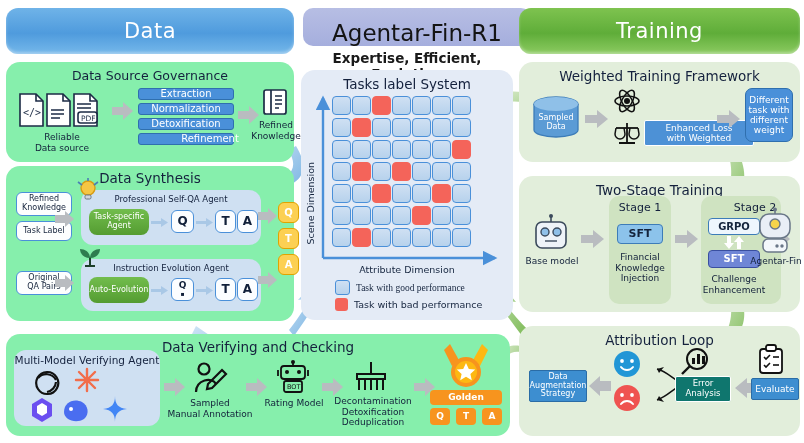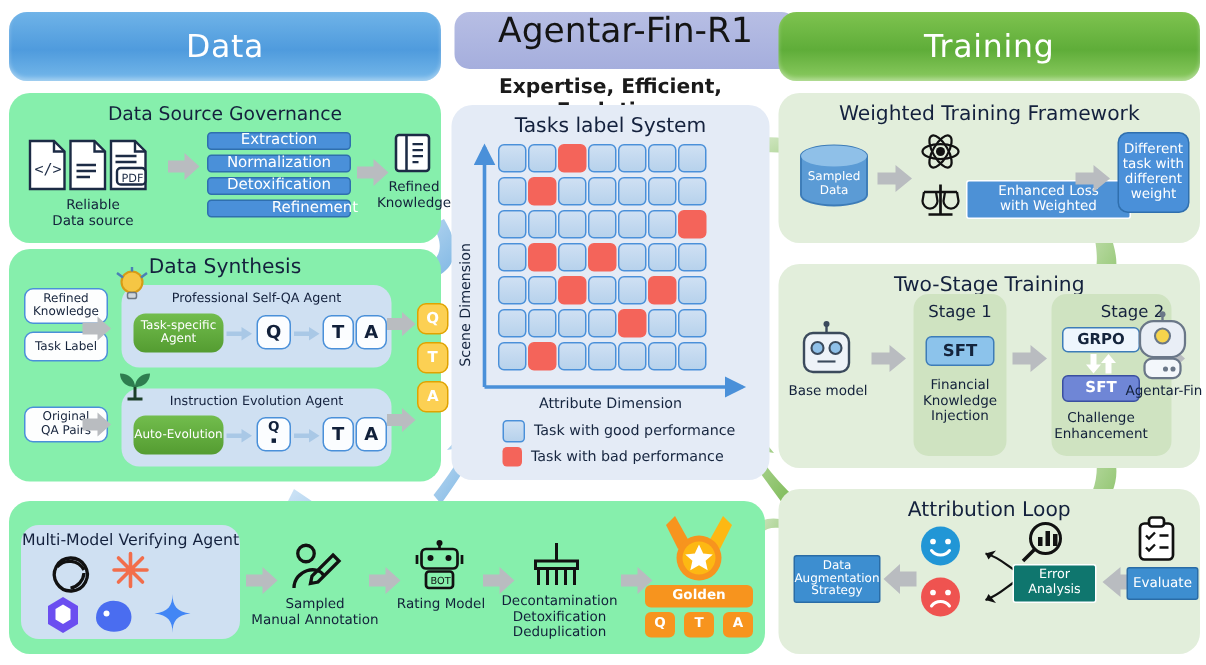--- a/index.html
+++ b/index.html
@@ -9,21 +9,21 @@
   
   .banner{position:absolute;border-radius:12px;display:flex;align-items:center;justify-content:center;
           color:#ffffff;font-size:21px;letter-spacing:.5px;}
   .banner.data{left:6px;top:8px;width:288px;height:46px;
     background:linear-gradient(180deg,#6fb3e8 0%,#4f9bdd 55%,#75b8ea 100%);
     box-shadow:inset 0 -2px 3px rgba(255,255,255,.35);}
   .banner.train{left:519px;top:8px;width:281px;height:46px;
     background:linear-gradient(180deg,#7ec34f 0%,#5fad39 55%,#8ccb61 100%);
     box-shadow:inset 0 -2px 3px rgba(255,255,255,.35);}
   .center-title{position:absolute;left:303px;top:8px;width:228px;height:38px;border-radius:10px;
-    background:linear-gradient(180deg,#b7bee4 0%,#a5aedd 100%);display:flex;align-items:flex-start;
+    background:linear-gradient(180deg,#b7bee4 0%,#a5aedd 100%);display:flex;align-items:flex-end;
     justify-content:center;color:#141414;font-size:23px;}
   .center-sub{position:absolute;left:297px;top:50px;width:220px;text-align:center;
     font-size:13.5px;font-weight:bold;color:#1a1a1a;}
 
   
   .panel{position:absolute;border-radius:14px;}
   .p-blue{background:#86efac;}
   .p-green{background:#e2eedb;}
   .p-blue-in{background:#cfe0f2;border-radius:12px;}
   .p-green-in{background:#cfe3c1;border-radius:10px;}
@@ -266,20 +266,21 @@
       </div>
     <div class="chip chip-gold" style="left:272px;top:62px;width:21px;height:21px;">
         <span>T</span>
       </div>
     <div class="chip chip-gold" style="left:272px;top:88px;width:21px;height:21px;">
         <span>A</span>
       </div>
   </div>
 
   <div class="panel p-blue" style="left:6px;top:334px;width:504px;height:102px;">
+    <div class="ptitle lg" style="top:5px;">Data Verifying and Checking</div>
 
     <div class="p-blue-in" style="position:absolute;left:8px;top:16px;width:146px;height:76px;">
       <div class="ptitle" style="top:4px;font-size:10.5px;">Multi-Model Verifying Agent</div>
 
       <svg style="position:absolute;left:14px;top:18px;" width="118" height="56">
         <g transform="translate(6,2)">
           <path d="M13 2 a11 11 0 1 1 -9 17 a11 11 0 0 1 9 -17 z" fill="none" stroke="#111" stroke-width="2.2"></path>
           <path d="M4 8 a11 11 0 0 1 18 2" fill="none" stroke="#111" stroke-width="2.2"></path>
           <path d="M22 12 a11 11 0 0 1 -9 10" fill="none" stroke="#111" stroke-width="2.2"></path>
         </g>
@@ -431,21 +432,21 @@
         <div class="cellg"></div>
         <div class="cellg"></div>
         <div class="cellb"></div>
         <div class="cellg"></div>
         <div class="cellg"></div>
         <div class="cellg"></div>
         <div class="cellg"></div>
         <div class="cellg"></div>
       </div>
 
-    <div class="legend-row" style="left:34px;top:210px;">
+    <div class="legend-row" style="left:34px;top:210px;font-family:Liberation Serif, serif;">
       <span class="sw sw-good"></span>
       <span>Task with good performance</span>
     </div>
     <div class="legend-row" style="left:34px;top:228px;">
       <span class="sw sw-bad"></span>
       <span>Task with bad performance</span>
     </div>
   </div>
 
   <div class="panel p-green" style="left:519px;top:62px;width:281px;height:100px;">

